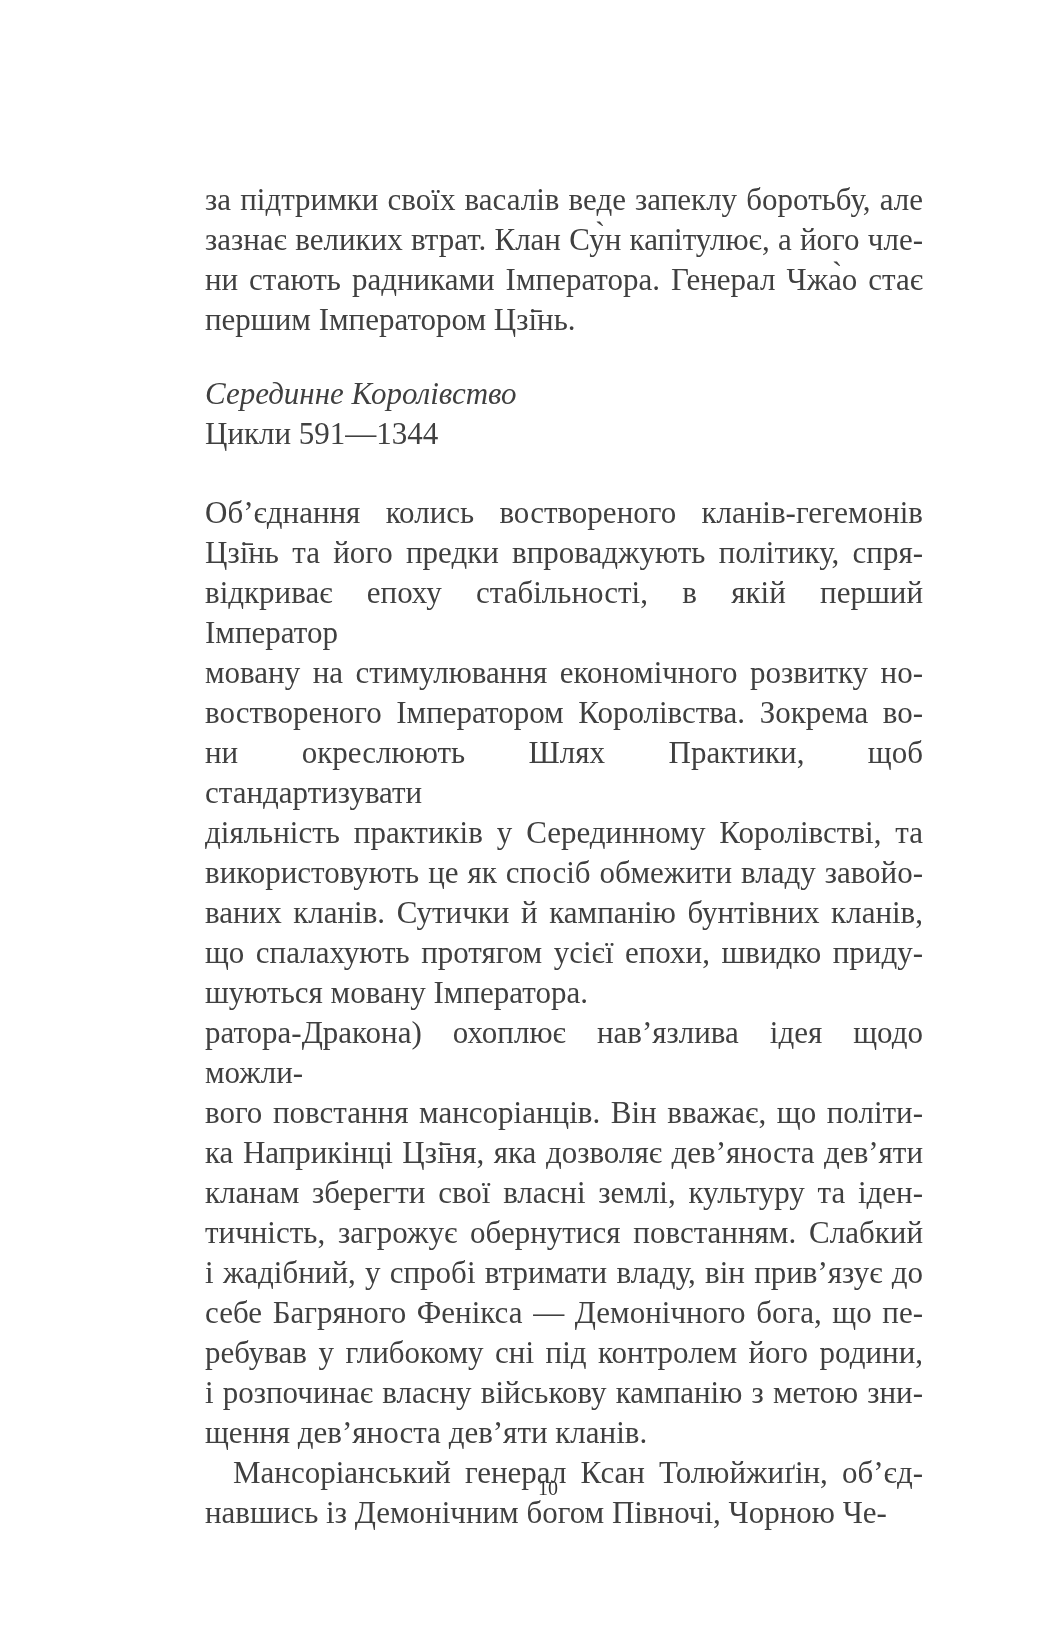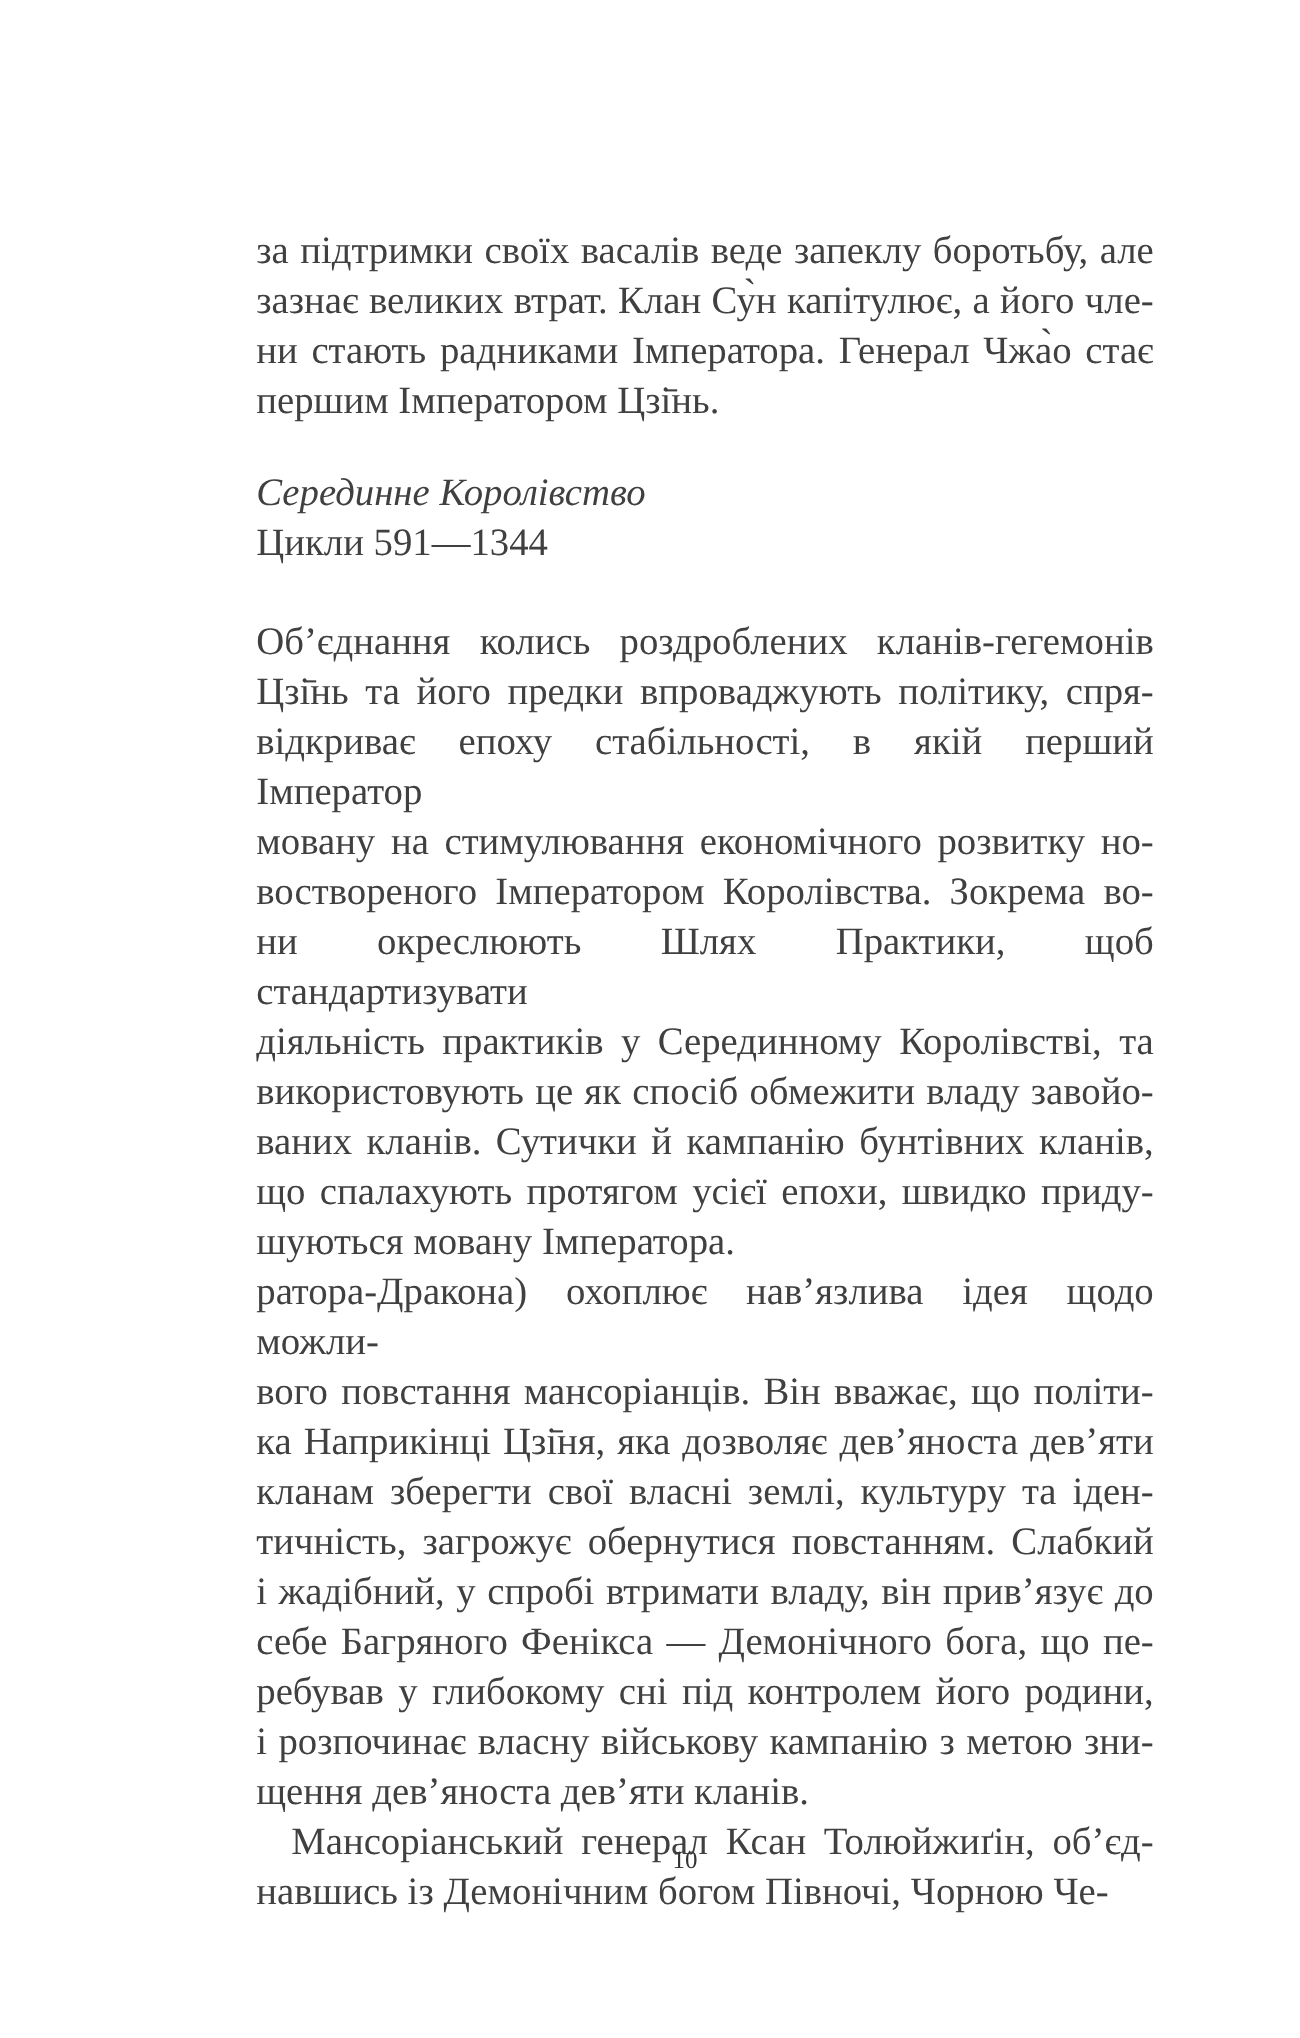--- a/index.html
+++ b/index.html
@@ -71,21 +71,21 @@
         <div class="line">ни стають радниками Імператора. Генерал Чжа̀о стає</div>
         <div class="line last">першим Імператором Цзі̄нь.</div>
       </div>
 
     <div class="section-heading">
       <div class="line last heading-title">Серединне Королівство</div>
       <div class="line last heading-subtitle">Цикли 591—1344</div>
     </div>
 
     <div class="paragraph after-heading">
-        <div class="line">Об’єднання колись роздроблених кланів-гегемонів</div>
+        <div class="line">Об’єднання колись воствореного кланів-гегемонів</div>
         <div class="line">Цзі̄нь та його предки впроваджують політику, спря-</div>
         <div class="line">відкриває епоху стабільності, в якій перший Імператор</div>
         <div class="line">мовану на стимулювання економічного розвитку но-</div>
         <div class="line">воствореного Імператором Королівства. Зокрема во-</div>
         <div class="line">ни окреслюють Шлях Практики, щоб стандартизувати</div>
         <div class="line">діяльність практиків у Серединному Королівстві, та</div>
         <div class="line">використовують це як спосіб обмежити владу завойо-</div>
         <div class="line">ваних кланів. Сутички й кампанію бунтівних кланів,</div>
         <div class="line">що спалахують протягом усієї епохи, швидко приду-</div>
         <div class="line last">шуються мовану Імператора.</div>

